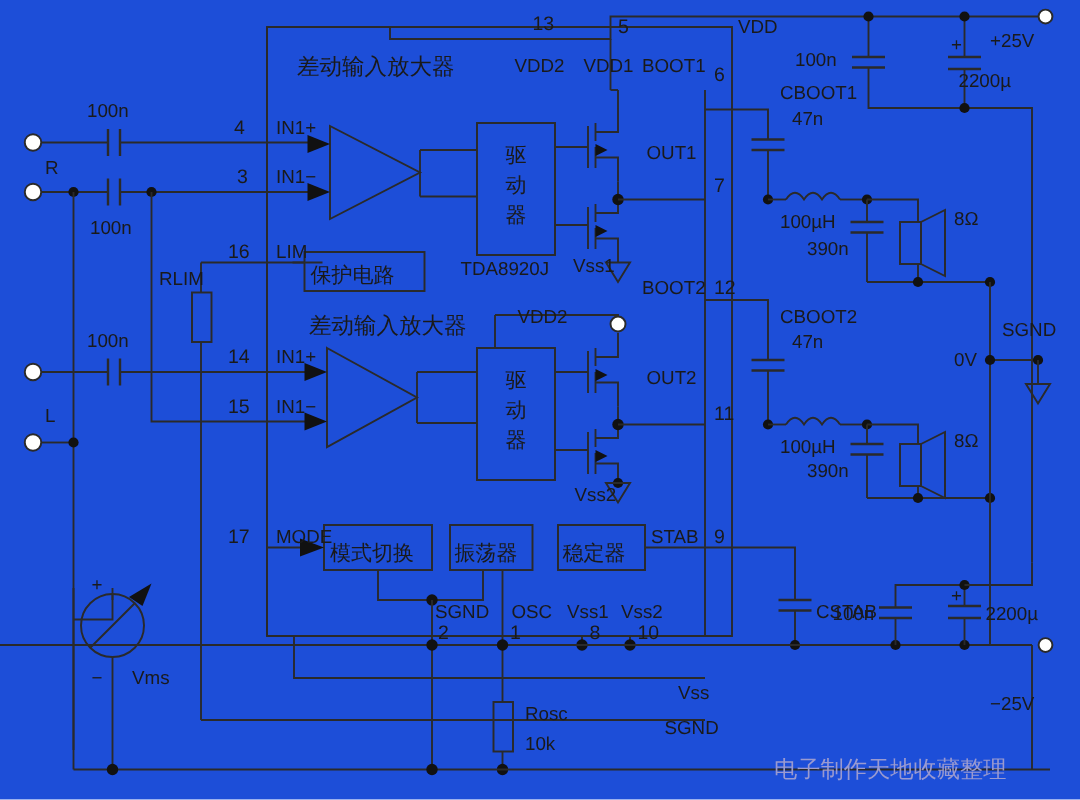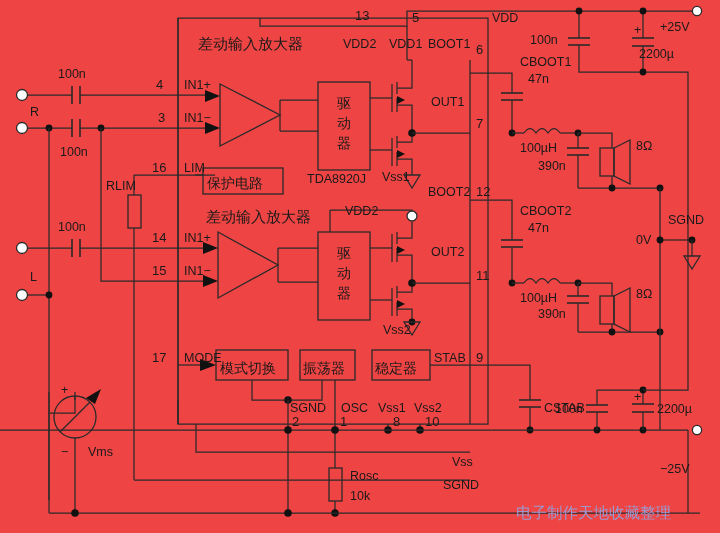--- a/index.html
+++ b/index.html
@@ -1,17 +1,17 @@
 <!DOCTYPE html>
 <html><head>
 <meta charset="utf-8">
 <style>
   html,body{margin:0;padding:0;background:#fff;}
   body{font-family:"Liberation Sans","DejaVu Sans",sans-serif;}
-  #root{position:relative;width:720px;height:533px;background:#ef4444;overflow:hidden;}
+  #root{position:relative;width:720px;height:533px;background:#1d4ed8;overflow:hidden;}
   svg{position:absolute;left:0;top:0;}
   text{font-family:"Liberation Sans","DejaVu Sans",sans-serif;fill:#1a1a1a;}
   .lbl{font-size:12.5px;}
   .pin{font-size:13px;}
   .cn{font-family:"DejaVu Sans","Liberation Sans",sans-serif;font-size:14px;}
   .cnbig{font-family:"DejaVu Sans","Liberation Sans",sans-serif;font-size:15px;}
   .wm{font-family:"DejaVu Sans","Liberation Sans",sans-serif;font-size:15.5px;fill:#9a9ad0;}
   .w{stroke:#2a2a2a;stroke-width:1.25;fill:none;}
   .wt{stroke:#2a2a2a;stroke-width:1.6;fill:none;}
   .bx{stroke:#2a2a2a;stroke-width:1.3;fill:none;}

